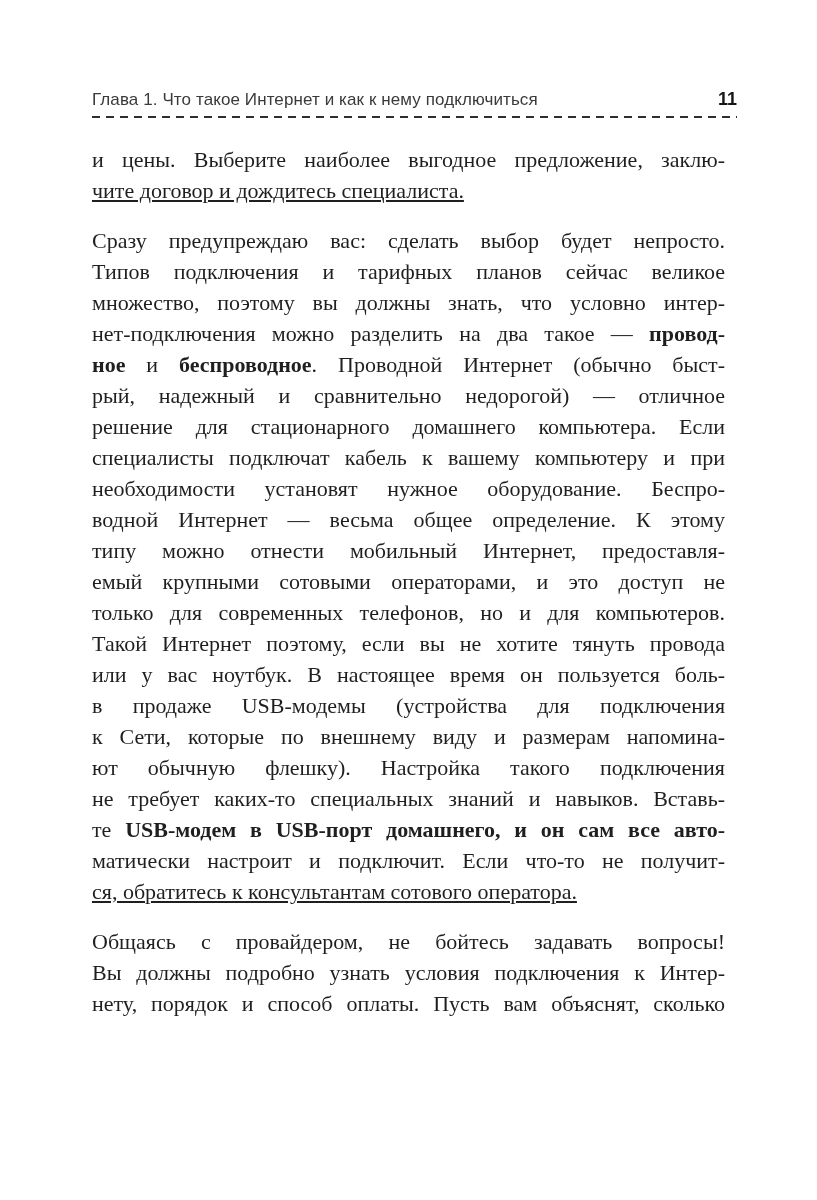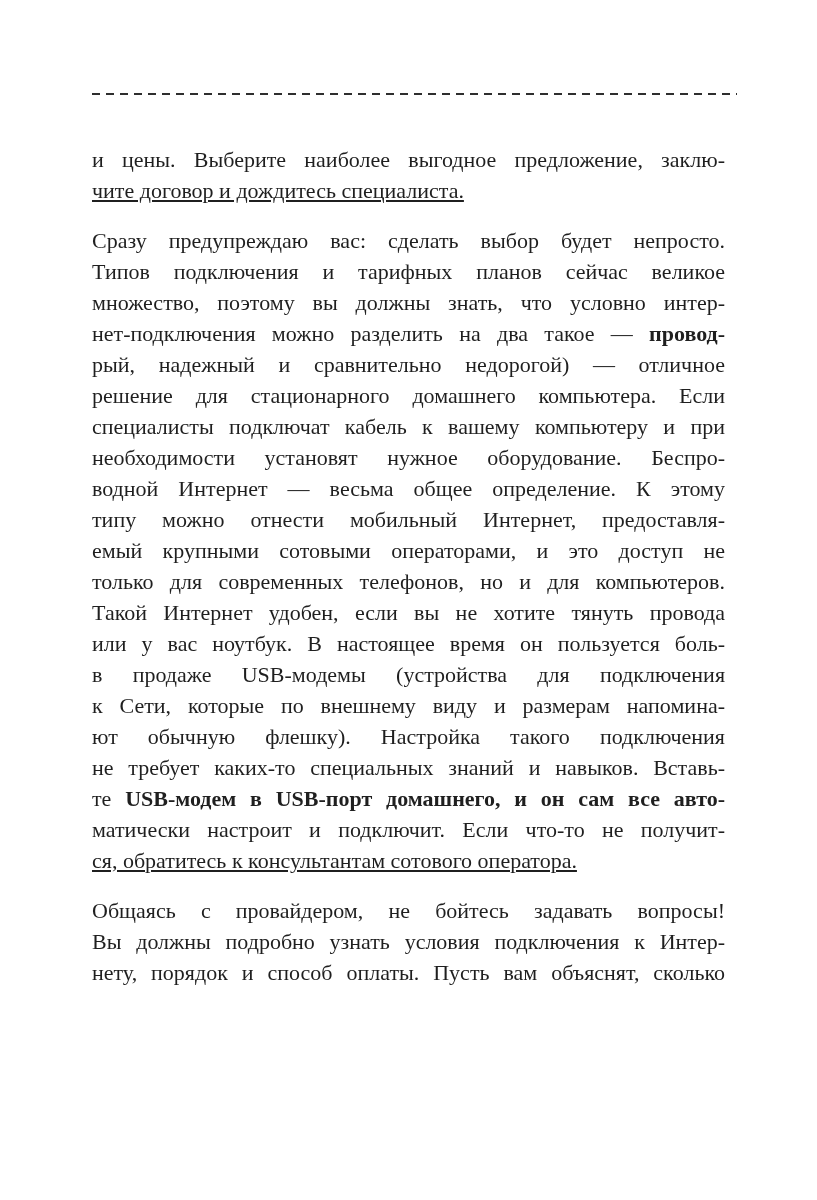--- a/index.html
+++ b/index.html
@@ -70,42 +70,47 @@
   .seg.bold {
     font-weight: bold;
   }
 </style>
 </head>
 <body>
 
 <div class="page">
 
   <div class="running-head">
+    <div class="running-head-row">
+      <span class="running-head-title">Глава 1. Что такое Интернет и как к нему подключиться</span>
+      <span class="running-head-pagenum">11</span>
+    </div>
     <div class="dashed-rule"></div>
   </div>
 
   <div class="page-body">
       <div class="paragraph">
         <div class="line"><span class="seg">и цены. Выберите наиболее выгодное предложение, заклю-</span></div>
         <div class="line no-just"><span class="seg">чите договор и дождитесь специалиста.</span></div>
       </div>
       <div class="paragraph">
         <div class="line"><span class="seg">Сразу предупреждаю вас: сделать выбор будет непросто.</span></div>
         <div class="line"><span class="seg">Типов подключения и тарифных планов сейчас великое</span></div>
         <div class="line"><span class="seg">множество, поэтому вы должны знать, что условно интер-</span></div>
         <div class="line"><span class="seg">нет-подключения можно разделить на два такое — </span><span class="seg bold">провод-</span></div>
+        <div class="line"><span class="seg bold">ное</span><span class="seg"> и </span><span class="seg bold">беспроводное</span><span class="seg">. Проводной Интернет (обычно быст-</span></div>
         <div class="line"><span class="seg">рый, надежный и сравнительно недорогой) — отличное</span></div>
         <div class="line"><span class="seg">решение для стационарного домашнего компьютера. Если</span></div>
         <div class="line"><span class="seg">специалисты подключат кабель к вашему компьютеру и при</span></div>
         <div class="line"><span class="seg">необходимости установят нужное оборудование. Беспро-</span></div>
         <div class="line"><span class="seg">водной Интернет — весьма общее определение. К этому</span></div>
         <div class="line"><span class="seg">типу можно отнести мобильный Интернет, предоставля-</span></div>
         <div class="line"><span class="seg">емый крупными сотовыми операторами, и это доступ не</span></div>
         <div class="line"><span class="seg">только для современных телефонов, но и для компьютеров.</span></div>
-        <div class="line"><span class="seg">Такой Интернет удобен, если вы не хотите тянуть провода</span></div>
+        <div class="line"><span class="seg">Такой Интернет поэтому, если вы не хотите тянуть провода</span></div>
         <div class="line"><span class="seg">или у вас ноутбук. В настоящее время он пользуется боль-</span></div>
         <div class="line"><span class="seg">в продаже USB-модемы (устройства для подключения</span></div>
         <div class="line"><span class="seg">к Сети, которые по внешнему виду и размерам напомина-</span></div>
         <div class="line"><span class="seg">ют обычную флешку). Настройка такого подключения</span></div>
         <div class="line"><span class="seg">не требует каких-то специальных знаний и навыков. Вставь-</span></div>
         <div class="line"><span class="seg">те </span><span class="seg bold">USB-модем в USB-порт домашнего, и он сам все авто-</span></div>
         <div class="line"><span class="seg">матически настроит и подключит. Если что-то не получит-</span></div>
         <div class="line no-just"><span class="seg">ся, обратитесь к консультантам сотового оператора.</span></div>
       </div>
       <div class="paragraph">

